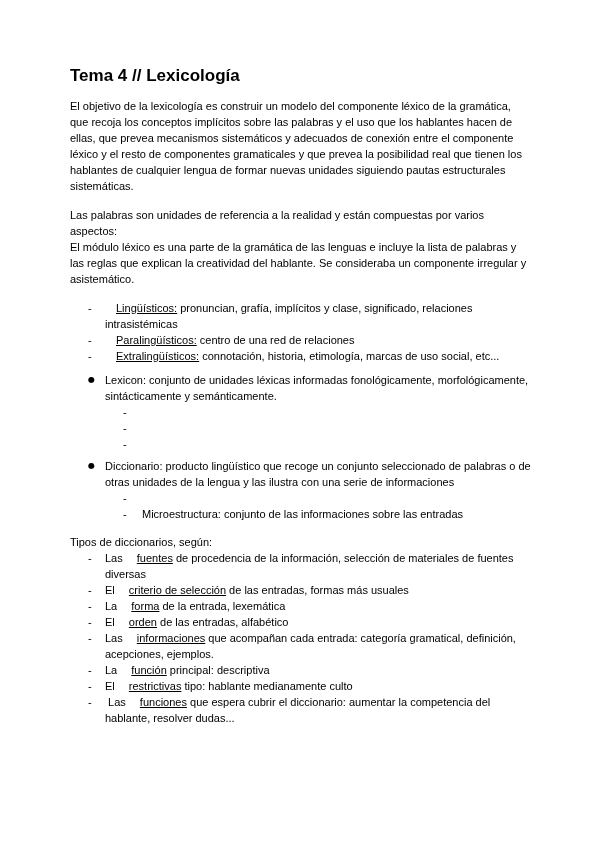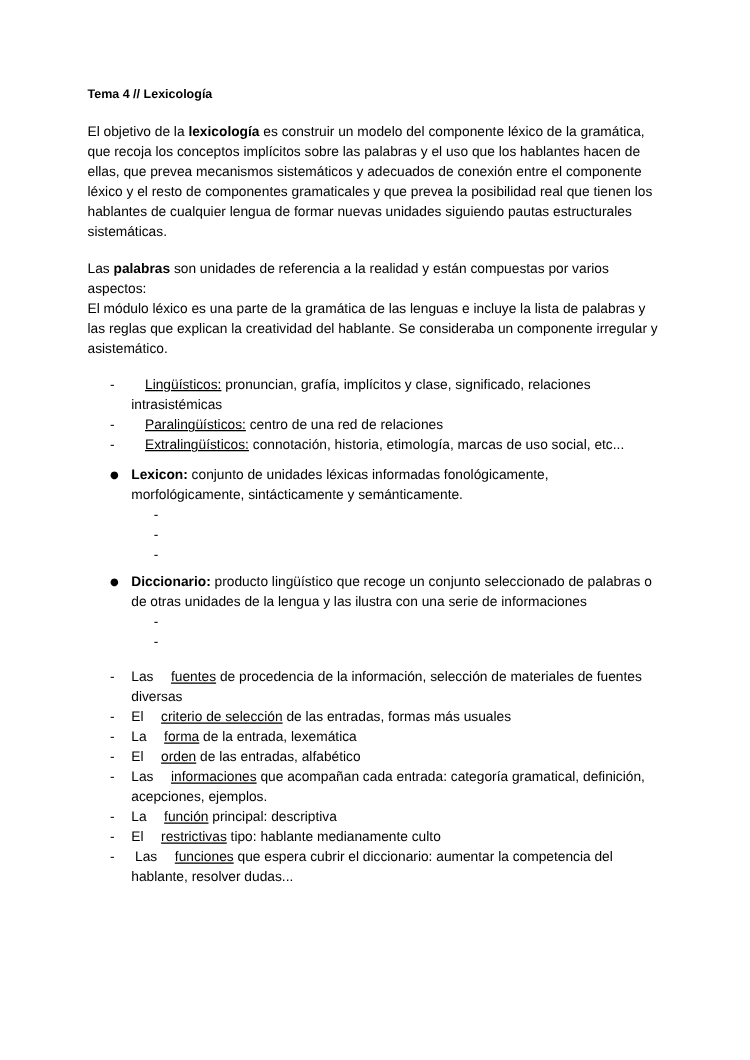--- a/index.html
+++ b/index.html
@@ -8,24 +8,24 @@
     position:relative;
     width:600px; height:848px;
     background:#ffffff;
     color:#000000;
     font-family:"Liberation Sans", sans-serif;
     font-size:11px;
     line-height:16px;
     padding:68px 68px 20px 70px;
     overflow:hidden;
   }
-  .doc-title { font-size:10px; font-weight:bold; margin-bottom:14px; }
+  .doc-title { font-size:17px; font-weight:bold; margin-bottom:14px; }
   .para { margin-bottom:13px; white-space:pre-wrap; }
   .para.tight { margin-bottom:0; }
-  b { font-weight:bold; }
+  b { font-weight:normal; }
   u { text-decoration:underline;padding-left:11px; }
   .list { list-style:none; }
   .list.gap-sm { margin-bottom:8px; }
   .list.gap-md { margin-bottom:6px; }
   .list.gap-lg { margin-bottom:12px; }
   .li { display:flex; align-items:flex-start; }
   .l1 { padding-left:18px; }
   .l1 > .marker { flex:0 0 17px; }
   .l2 { padding-left:53px; }
   .l2 > .marker { flex:0 0 19px; }
@@ -84,23 +84,25 @@
   <ul class="list gap-lg">
     <li class="li l1">
       <span class="marker bullet">●</span>
       <span class="content"><b>Diccionario:</b><span> producto lingüístico que recoge un conjunto seleccionado de palabras o de otras unidades de la lengua y las ilustra con una serie de informaciones</span></span>
     </li>
     <li class="li l2">
       <span class="marker">-</span>
     </li>
     <li class="li l2">
       <span class="marker">-</span>
+      <span class="content">Microestructura: conjunto de las informaciones sobre las entradas</span>
     </li>
   </ul>
 
+  <div class="types-heading">Tipos de diccionarios, según:</div>
 
   <ul class="list">
     <li class="li l1">
       <span class="marker">-</span>
       <span class="content"><span>Las </span><u>fuentes</u><span> de procedencia de la información, selección de materiales de fuentes diversas</span></span>
     </li>
     <li class="li l1">
       <span class="marker">-</span>
       <span class="content"><span>El </span><u>criterio de selección</u><span> de las entradas, formas más usuales</span></span>
     </li>

